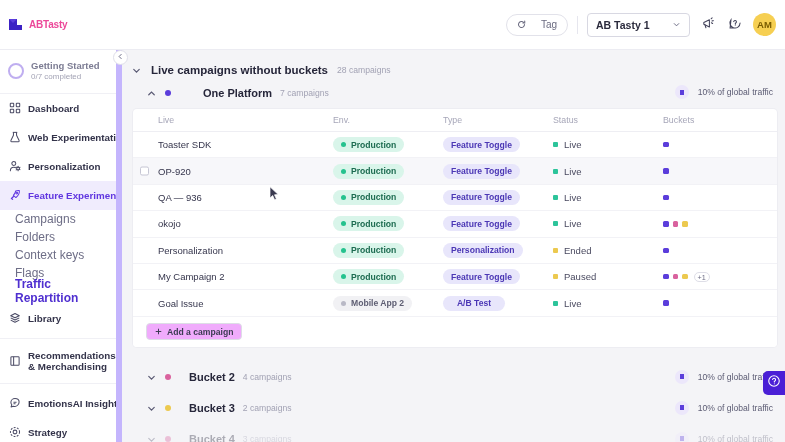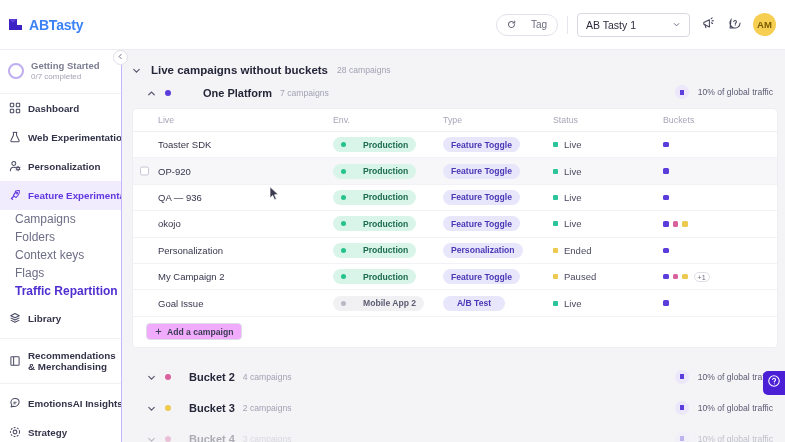--- a/index.html
+++ b/index.html
@@ -15,54 +15,54 @@
   .topbar {
     position: absolute; top: 0; left: 0; width: 785px; height: 50px;
     background: #ffffff;
     border-bottom: 1px solid #ececf2;
     display: flex; align-items: center;
     z-index: 20;
   }
   .logo-wrap { display: flex; align-items: center; gap: 4px; padding-left: 8px; width: 130px; }
   .logo-mark { width: 17px; height: 15px; position: relative; }
   .logo-mark svg { display:block; }
-  .logo-text { font-size: 14px; font-weight: 700; color: #3b82f6; letter-spacing: -0.2px; }
+  .logo-text { font-size: 10px; font-weight: 700; color: #ec4899; letter-spacing: -0.2px; }
 
   .topbar-right { margin-left: auto; display: flex; align-items: center; gap: 9px; padding-right: 9px; }
   .tag-btn {
     display: flex; align-items: center; gap: 15px;
     height: 22px; padding: 0 10px;
     border: 1px solid #e2e2ea; border-radius: 11px;
     background: #fff; color: #6b6b80; font-size: 10px;
   }
   .tag-btn svg { display:block; }
   .vdiv { width: 1px; height: 18px; background: #e6e6ee; }
   .acct-select {
     position: relative;
-    width: 113px; height: 24px;
+    width: 103px; height: 24px;
     border: 1px solid #d8d8e2; border-radius: 4px;
     background: #fff;
     display: flex; align-items: center;
     padding: 0 8px;
-    font-size: 10.5px; font-weight: 400; color: #2b2b3d;
+    font-size: 10.5px; font-weight: 700; color: #2b2b3d;
   }
   .acct-select .chev { margin-left: auto; }
   .icon-btn { width: 18px; height: 18px; display:flex; align-items:center; justify-content:center; color:#44445c; }
   .avatar {
     width: 23px; height: 23px; border-radius: 50%;
     background: #f6cf52; color: #7a5c00;
     font-size: 9.5px; font-weight: 700;
     display: flex; align-items: center; justify-content: center;
   }
 
   
   .sidebar {
     position: absolute; top: 50px; left: 0; width: 122px; height: 392px;
     background: #ffffff;
-    border-right: 1px solid #c4b5fd;
+    border-right: 6px solid #c4b5fd;
     overflow: hidden;
     z-index: 10;
   }
   .getting-started {
     display: flex; align-items: center; gap: 7px;
     padding: 10px 8px 11px 8px;
     border-bottom: 1px solid #f0f0f5;
   }
   .ring {
     width: 16px; height: 16px; border-radius: 50%;
@@ -161,21 +161,21 @@
   .c-type { width: 110px; }
   .c-status { width: 110px; color: #4a4a60; }
   .c-buckets { flex: 1; }
 
   .checkbox {
     position: absolute; left: 7px; top: 50%; transform: translateY(-50%);
     width: 9px; height: 9px; border: 1px solid #c6c6d4; border-radius: 2px; background: #fff;
   }
 
   .pill {
-    display: inline-flex; align-items: center; gap: 17px;
+    display: inline-flex; align-items: center; gap: 5px;
     height: 15px; padding: 0 8px; border-radius: 8px;
     font-size: 8.6px; font-weight: 700;
   }
   .pill.prod { background: #d9f5ea; color: #1c6b50; }
   .pill.mobile { background: #f1f1f4; color: #5d5d72; }
   .pill.type { background: #e8e6fb; color: #4b37b5; justify-content: center; min-width: 62px; }
   .pdot { width: 5px; height: 5px; border-radius: 50%; }
   .pdot.green { background: #25c28e; }
   .pdot.grey { background: #b9b9c6; }
 

